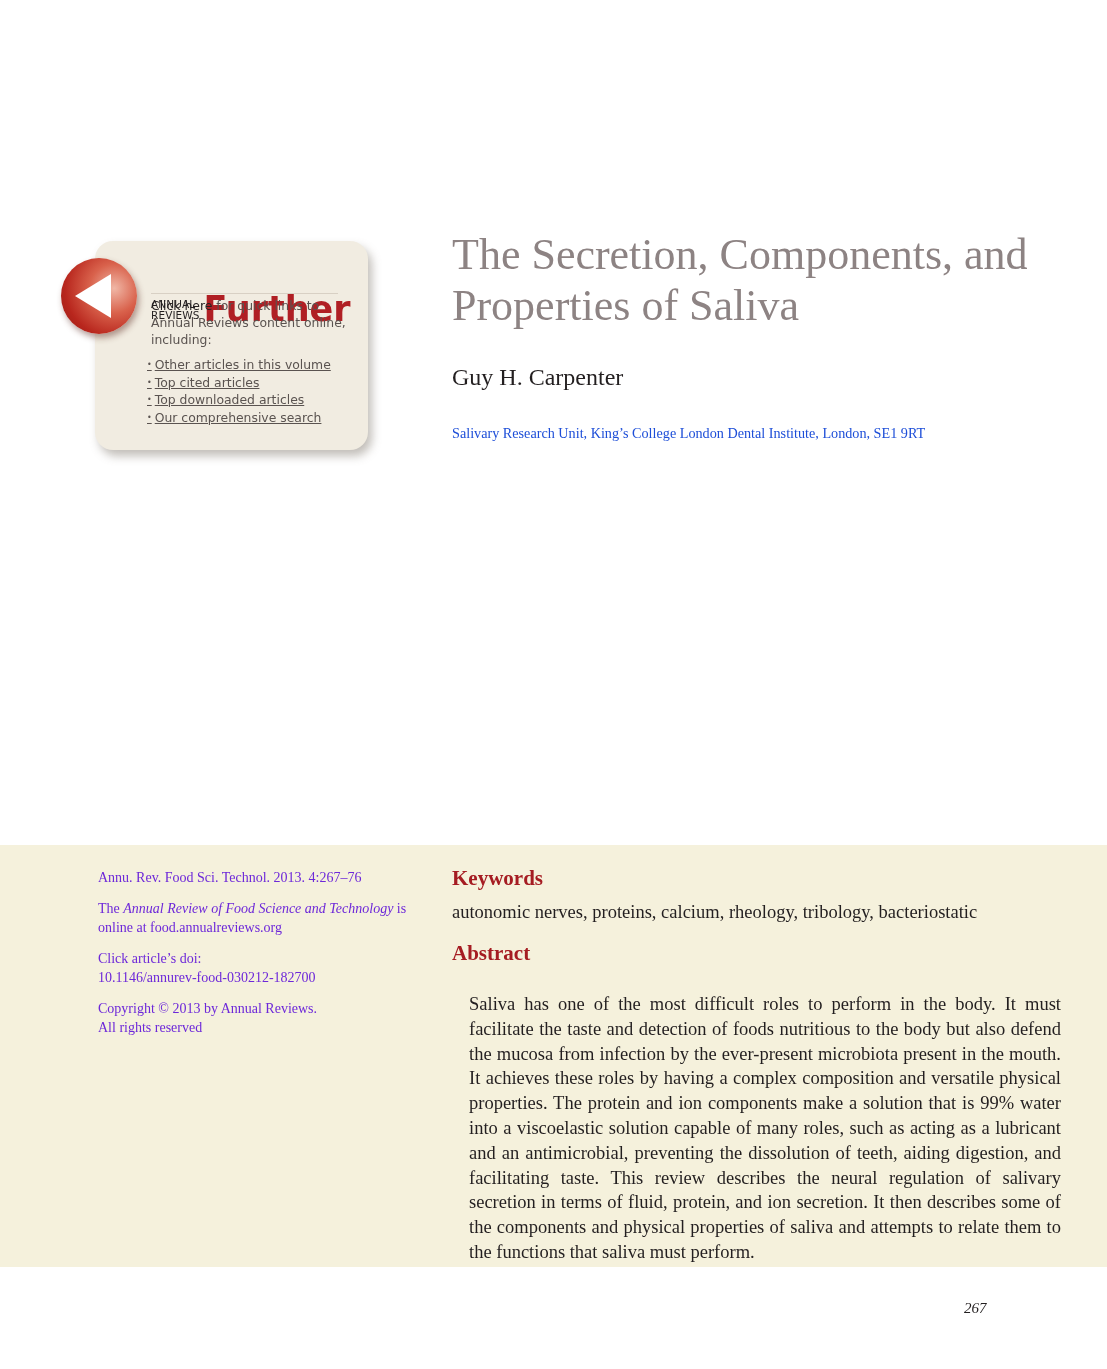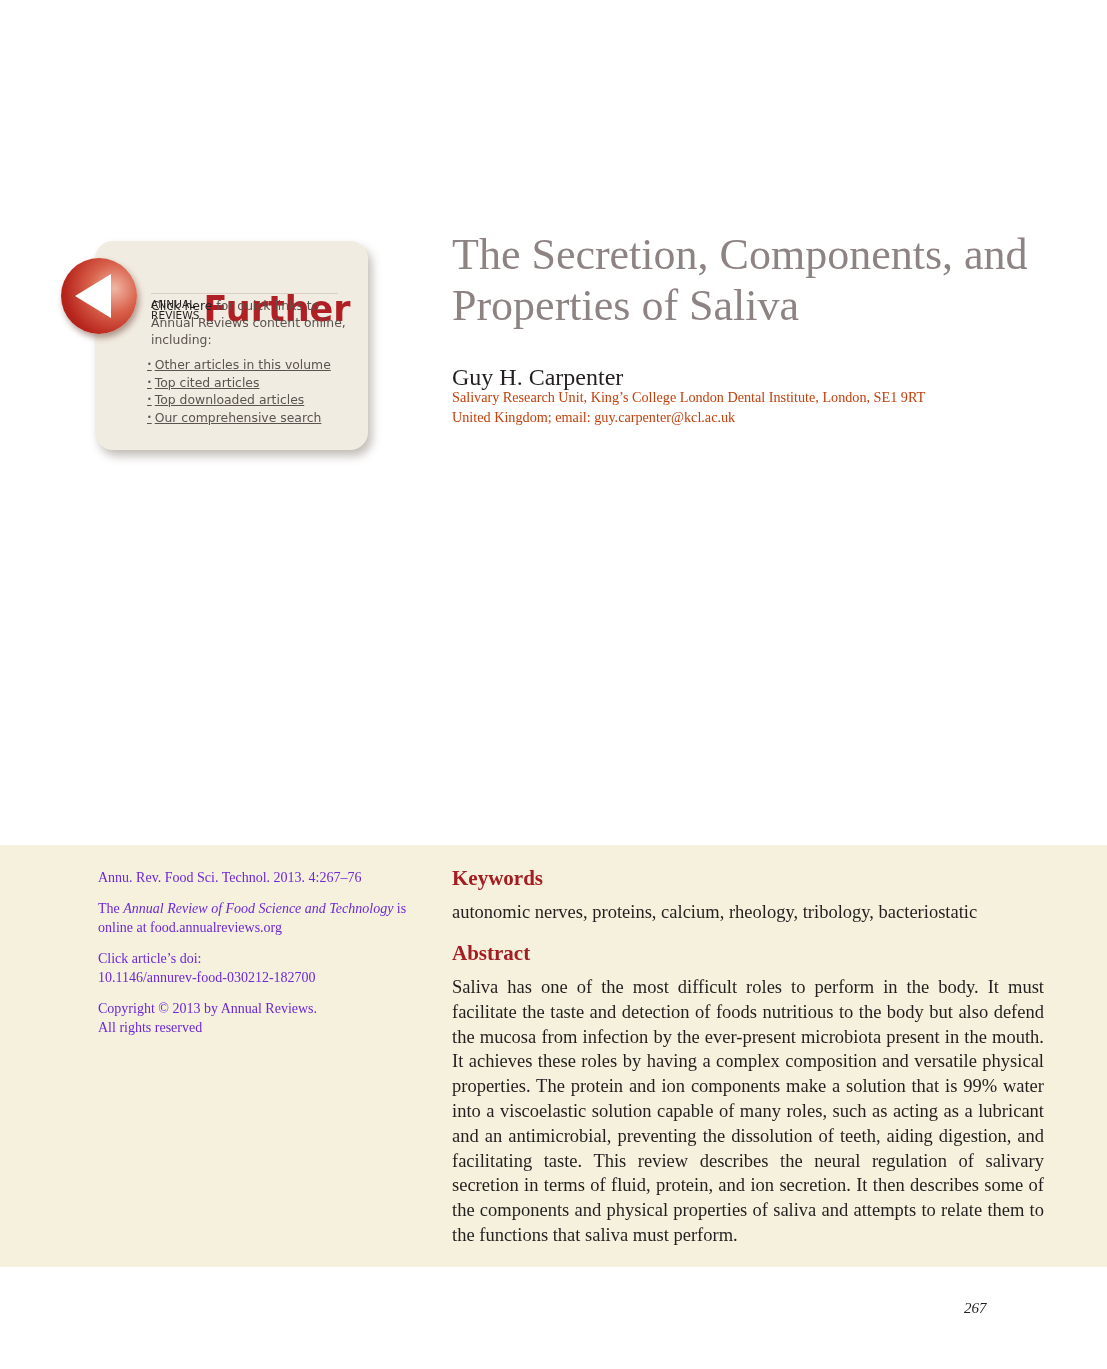--- a/index.html
+++ b/index.html
@@ -53,22 +53,22 @@
 
   
   .title {
     position: absolute; left: 452px; top: 229px; width: 620px;
     font-size: 44px; line-height: 51px; color: #8d8383; margin: 0; font-weight: normal;
   }
   .author {
     position: absolute; left: 452px; top: 364px; font-size: 24px; color: #231f20;
   }
   .affil {
-    position: absolute; left: 452px; top: 388px; width: 600px;
-    font-size: 14.2px; line-height: 19.5px; color: #c2410c;
+    position: absolute; left: 452px; top: 424px; width: 600px;
+    font-size: 14.2px; line-height: 19.5px; color: #1d4ed8;
   }
 
   
   .band {
     position: absolute; left: 0; top: 845px; width: 1107px; height: 422px;
     background: #f5f1dc;
   }
   .meta {
     position: absolute; left: 98px; top: 868px; width: 330px;
     font-size: 14px; line-height: 19px; color: #6d28d9;
@@ -78,21 +78,21 @@
   .kw-head, .abs-head {
     position: absolute; left: 452px; font-size: 21px; font-weight: bold; color: #a51c22;
   }
   .kw-head { top: 866px; }
   .abs-head { top: 941px; }
   .kw-text {
     position: absolute; left: 452px; top: 902px; font-size: 18.5px; color: #231f20;
   }
   .abstract {
     position: absolute; left: 452px; top: 975px; width: 592px;
-    font-size: 18.5px; line-height: 24.8px; color: #231f20; text-align: justify; margin: 0;
+    font-size: 18.5px; line-height: 24.8px; color: #231f20; text-align: justify; margin: 17px;
     hyphens: manual;
   }
   .page-num {
     position: absolute; left: 964px; top: 1300px; font-size: 15px; font-style: italic; color: #231f20;
   }
 </style>
 </head>
 <body>
 
 <div class="further-card"></div>
@@ -116,21 +116,20 @@
   <li>Other articles in this volume</li>
   <li>Top cited articles</li>
   <li>Top downloaded articles</li>
   <li>Our comprehensive search</li>
 </ul>
 
 <h1 class="title">The Secretion, Components, and Properties of Saliva</h1>
 <div class="author">Guy H. Carpenter</div>
 <div class="affil">
   <div>Salivary Research Unit, King’s College London Dental Institute, London, SE1 9RT</div>
-  <div>United Kingdom; email: guy.carpenter@kcl.ac.uk</div>
 </div>
 
 <div class="band"></div>
 
 <div class="meta">
   <p>Annu. Rev. Food Sci. Technol. 2013. 4:267–76</p>
   <p>
     <span>The </span><i>Annual Review of Food Science and Technology</i><span> is</span><br>
     <span>online at food.annualreviews.org</span>
   </p>

